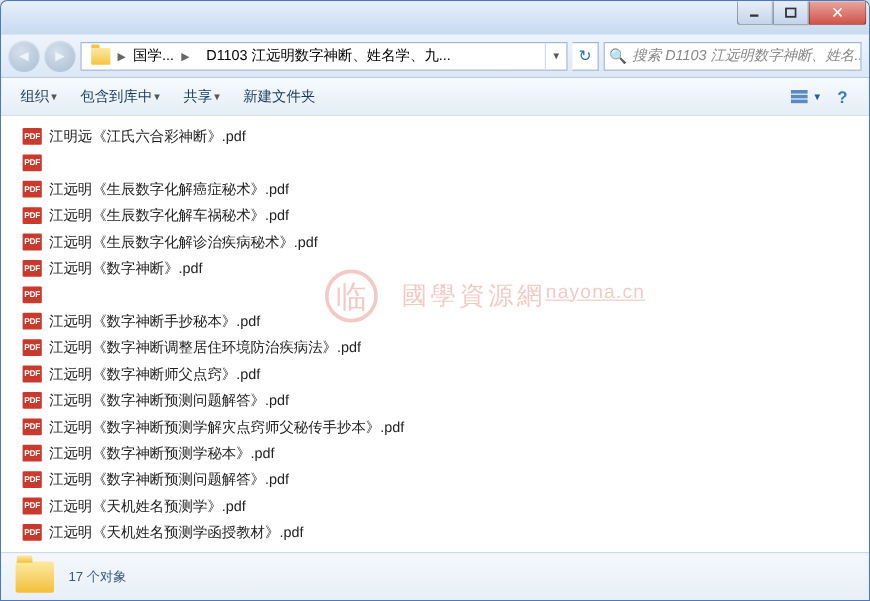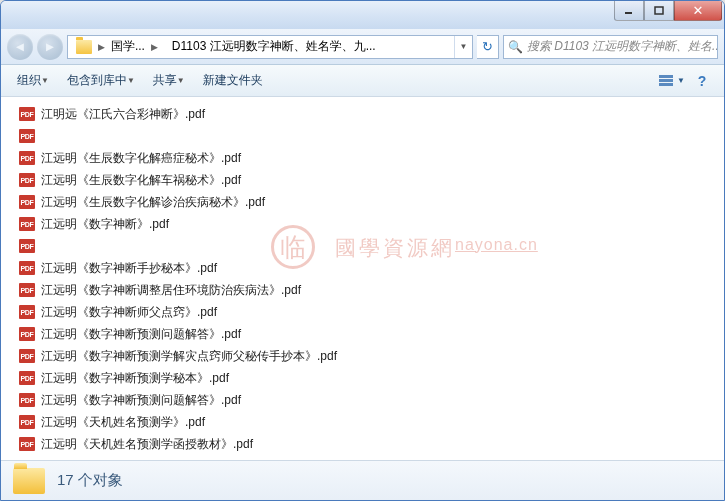--- a/index.html
+++ b/index.html
@@ -39,21 +39,21 @@
 .col:first-child { width: 390px; }
 .file-item { display:flex; align-items:center; gap:6px; padding:2px 14px; font-size:12px; color:#222; cursor:pointer; height:22px; white-space:nowrap; }
 .pdf-icon { width:16px; height:14px; background:#c83a2e; color:#fff; font-size:7px; font-weight:bold; display:flex; align-items:center; justify-content:center; border-radius:1px; letter-spacing:-0.3px; flex-shrink:0; }
 
 .watermark { position:absolute; left:270px; top:128px; font-size:30px; color:rgba(210,80,60,0.3); font-weight:normal; pointer-events:none; display:flex; align-items:center; gap:2px; }
 .watermark .wm-logo { width:44px; height:44px; border:3px solid rgba(210,80,60,0.3); border-radius:50%; display:flex; align-items:center; justify-content:center; font-size:26px; }
 .watermark .wm-text { display:flex; flex-direction:row; line-height:1;margin-left:18px; }
 .watermark .wm-cn { font-size:21px; letter-spacing:3px; }
 .watermark .wm-en { font-size:16px; letter-spacing:1px;text-decoration:underline; }
 
-.statusbar { height:40px; background: linear-gradient(#f4f8fc, #e8eff7); border-top:1px solid #cdd9e5; display:flex; align-items:center; padding:0 12px; gap:12px; font-size:15px; color:#3a5a7c; }
+.statusbar { height:40px; background: linear-gradient(#f4f8fc, #e8eff7); border-top:1px solid #cdd9e5; display:flex; align-items:center; padding:0 12px; gap:12px; font-size:11px; color:#3a5a7c; }
 .folder-lg { width:32px; height:26px; background: linear-gradient(#fde9a2, #f3bf3a); border-radius:2px; position:relative; }
 .folder-lg::before { content:""; position:absolute; top:-5px; left:1px; width:13px; height:6px; background: linear-gradient(#fde9a2,#f3bf3a); border-radius:2px 2px 0 0; }
 
 .content::-webkit-scrollbar { width:17px; }
 .content::-webkit-scrollbar-track { background:#f0f0f0; border-left:1px solid #ddd; }
 .content::-webkit-scrollbar-thumb { background: linear-gradient(#e0e7ef, #c5d2e0); border:1px solid #a9bccf; border-radius:2px; }
 .content::-webkit-scrollbar-button { height:17px; background:#e8eef5; border:1px solid #c0cedb; }
 </style>
 </head>
 <body>

